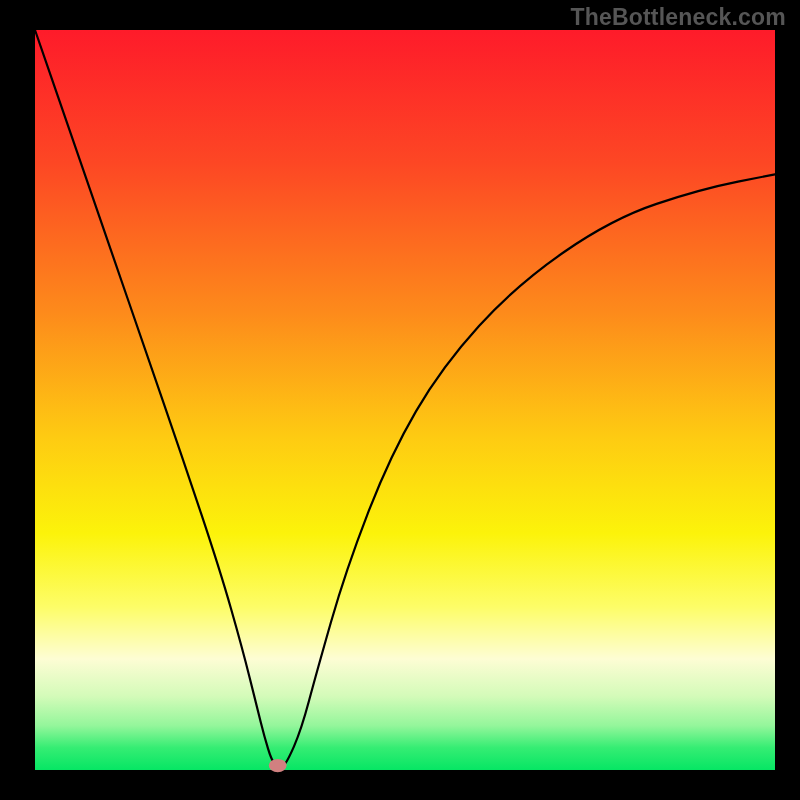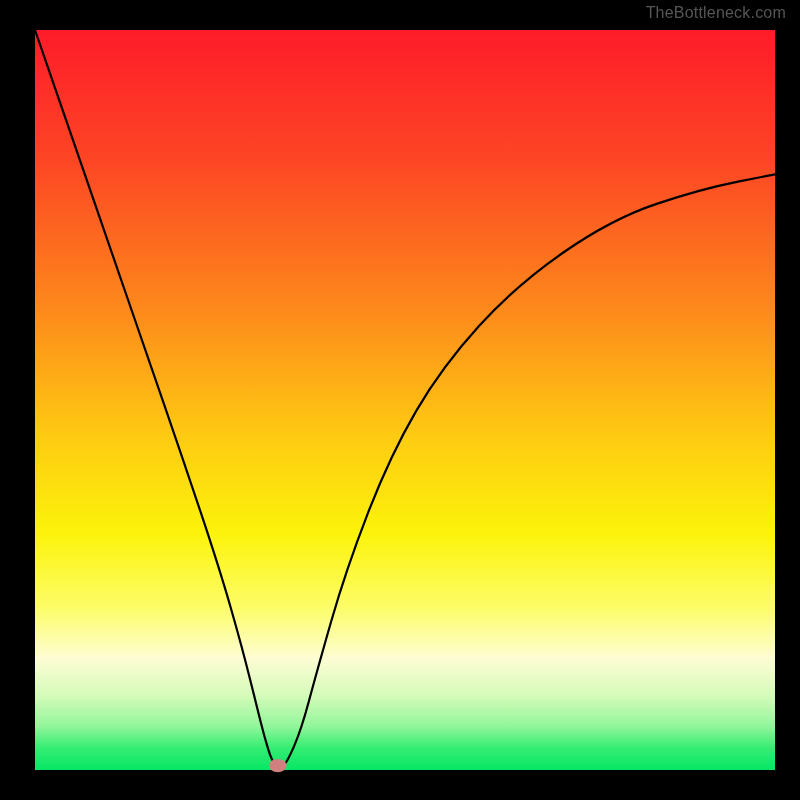--- a/index.html
+++ b/index.html
@@ -14,24 +14,24 @@
     position: relative;
     width: 800px;
     height: 800px;
     background: #000;
   }
   .watermark {
     position: absolute;
     top: 4px;
     right: 14px;
     font-family: Arial, Helvetica, sans-serif;
-    font-size: 16px;
+    font-size: 23px;
     color: #565656;
     letter-spacing: 0.2px;
-    font-weight: 400;
+    font-weight: 700;
   }
   svg {
     position: absolute;
     top: 0;
     left: 0;
   }
 </style>
 </head>
 <body>
 <div class="frame">

